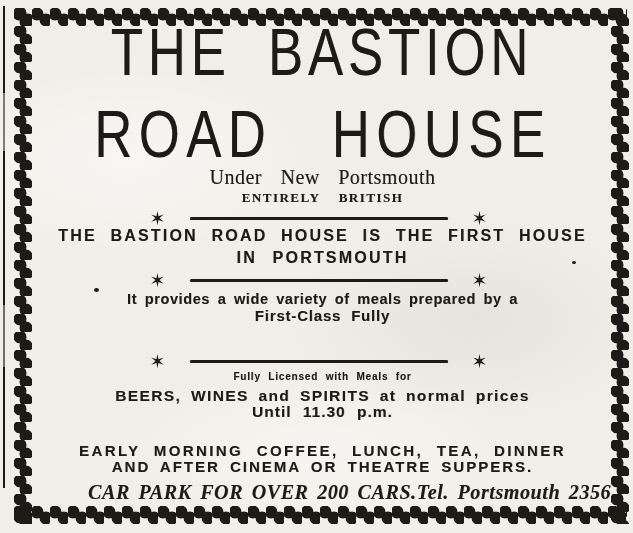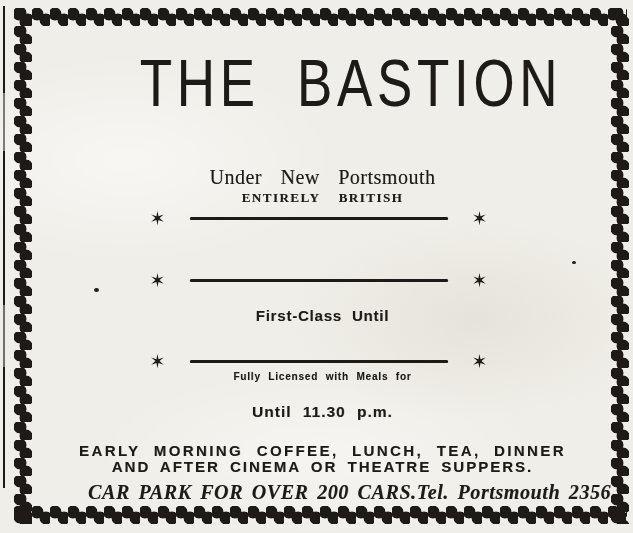--- a/index.html
+++ b/index.html
@@ -55,21 +55,21 @@
   .line{
     position:absolute;left:30px;right:18px;
     text-align:center;white-space:nowrap;
     text-shadow:.4px .4px 0 rgba(29,26,23,.35);
   }
   .headline{
     font-size:66px;line-height:64px;font-weight:normal;
     letter-spacing:6px;
   }
   .headline .squeeze{display:inline-block;transform:scaleX(.80);transform-origin:center;}
-  .hl1{top:51px;word-spacing:22px;text-align:right;}
+  .hl1{top:20px;word-spacing:22px;}
   .hl2{top:102px;word-spacing:48px;letter-spacing:8px;}
 
   .serif{font-family:"Liberation Serif",serif;}
   .sub1{top:166px;font-size:20px;word-spacing:13px;letter-spacing:.5px;}
   .sub2{top:190px;font-size:13px;font-weight:bold;word-spacing:14px;letter-spacing:1.5px;}
 
   .bold-sans{font-weight:bold;}
   .claim1{top:227px;font-size:16px;letter-spacing:2.2px;word-spacing:7px;}
   .claim2{top:249px;font-size:16px;letter-spacing:2.2px;word-spacing:9px;}
 
@@ -121,46 +121,51 @@
 <div class="page">
 
   <div class="col-rule"></div>
 
   <div class="chain chain-h chain-top"></div>
   <div class="chain chain-h chain-bottom"></div>
   <div class="chain chain-v chain-left"></div>
   <div class="chain chain-v chain-right"></div>
 
   <div class="line headline hl1"><span class="squeeze">THE BASTION</span></div>
+  <div class="line headline hl2"><span class="squeeze">ROAD HOUSE</span></div>
 
   <div class="line serif sub1">Under New Portsmouth</div>
   <div class="line serif sub2">ENTIRELY BRITISH</div>
 
   <div class="divider d1">
     <span class="star">✶</span>
     <span class="rule"></span>
     <span class="star">✶</span>
   </div>
 
+  <div class="line bold-sans claim1">THE BASTION ROAD HOUSE IS THE FIRST HOUSE</div>
+  <div class="line bold-sans claim2">IN PORTSMOUTH</div>
 
   <div class="divider d2">
     <span class="star">✶</span>
     <span class="rule"></span>
     <span class="star">✶</span>
   </div>
 
-  <div class="line bold-sans meals2">First-Class Until</div>
+  <div class="line bold-sans meals1">It provides a wide variety of meals prepared by a</div>
+  <div class="line bold-sans meals2">First-Class Fully</div>
 
   <div class="divider d3">
     <span class="star">✶</span>
     <span class="rule"></span>
     <span class="star">✶</span>
   </div>
 
   <div class="line bold-sans lic1">Fully Licensed with Meals for</div>
+  <div class="line bold-sans lic2">BEERS, WINES and SPIRITS at normal prices</div>
   <div class="line bold-sans lic3">Until 11.30 p.m.</div>
 
   <div class="line bold-sans inv2">EARLY MORNING COFFEE, LUNCH, TEA, DINNER</div>
   <div class="line bold-sans inv3">AND AFTER CINEMA OR THEATRE SUPPERS.</div>
 
   <div class="footer">
     <span>CAR PARK FOR OVER 200 CARS.</span>
     <span>Tel. Portsmouth 2356</span>
   </div>
 

